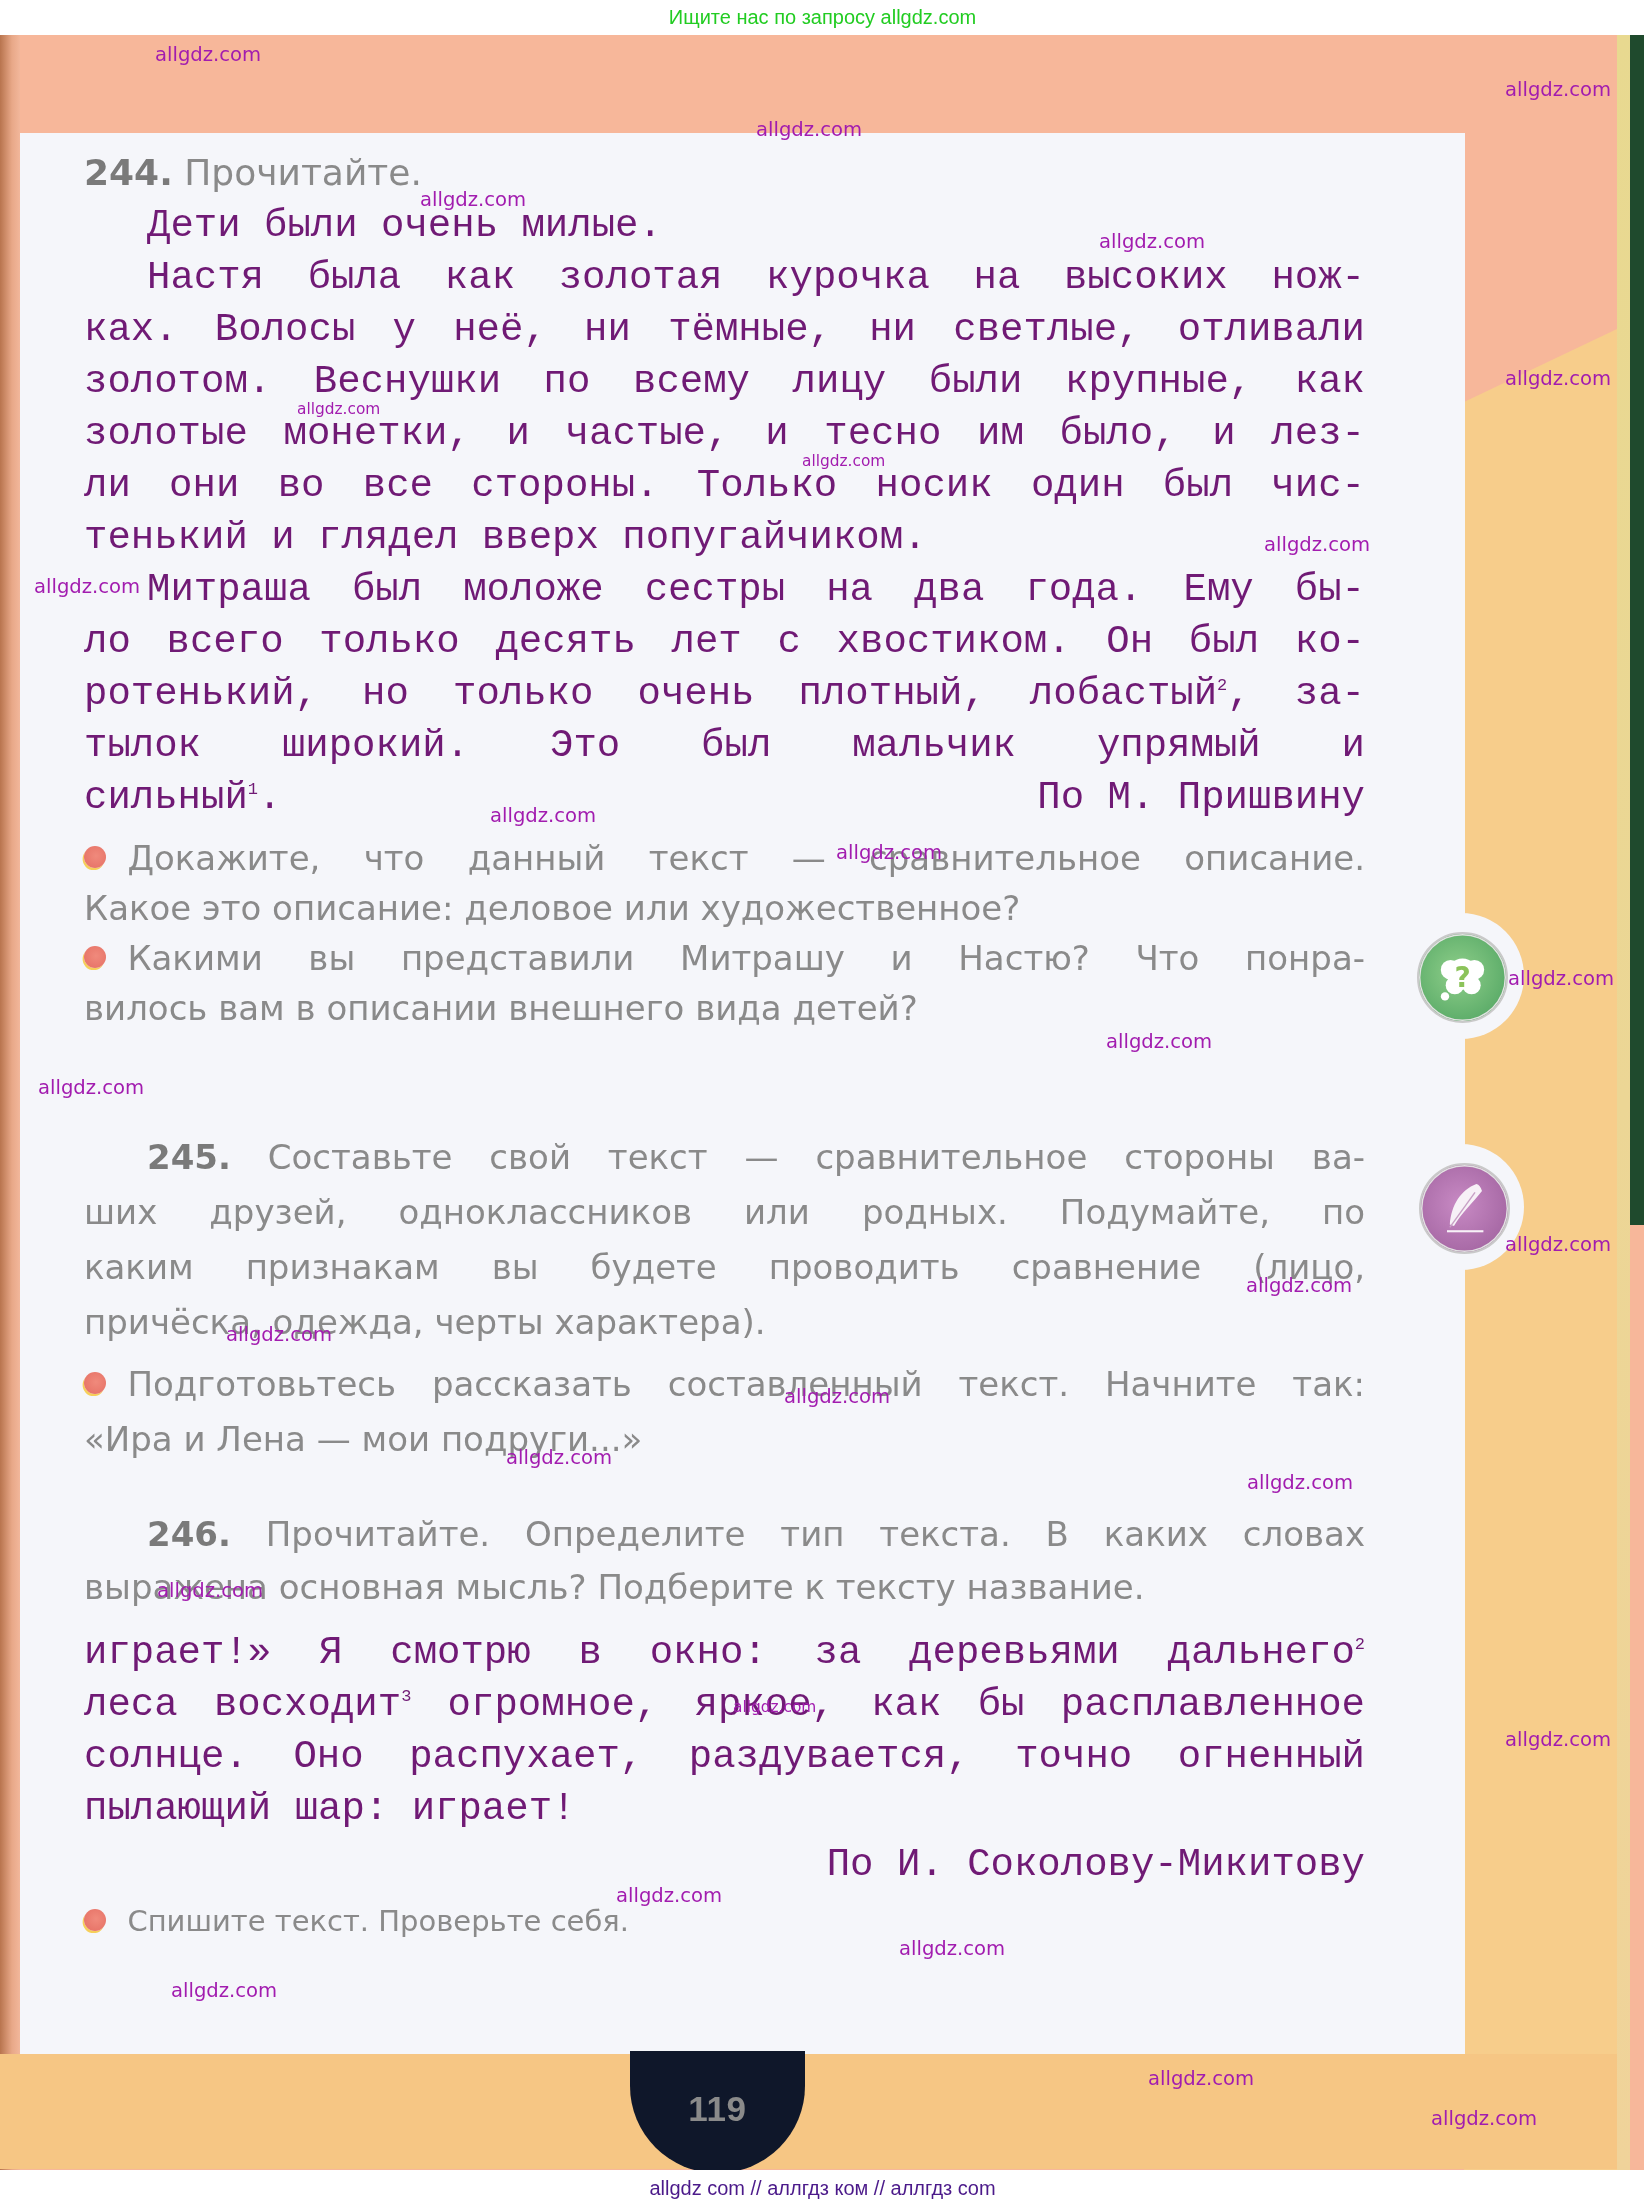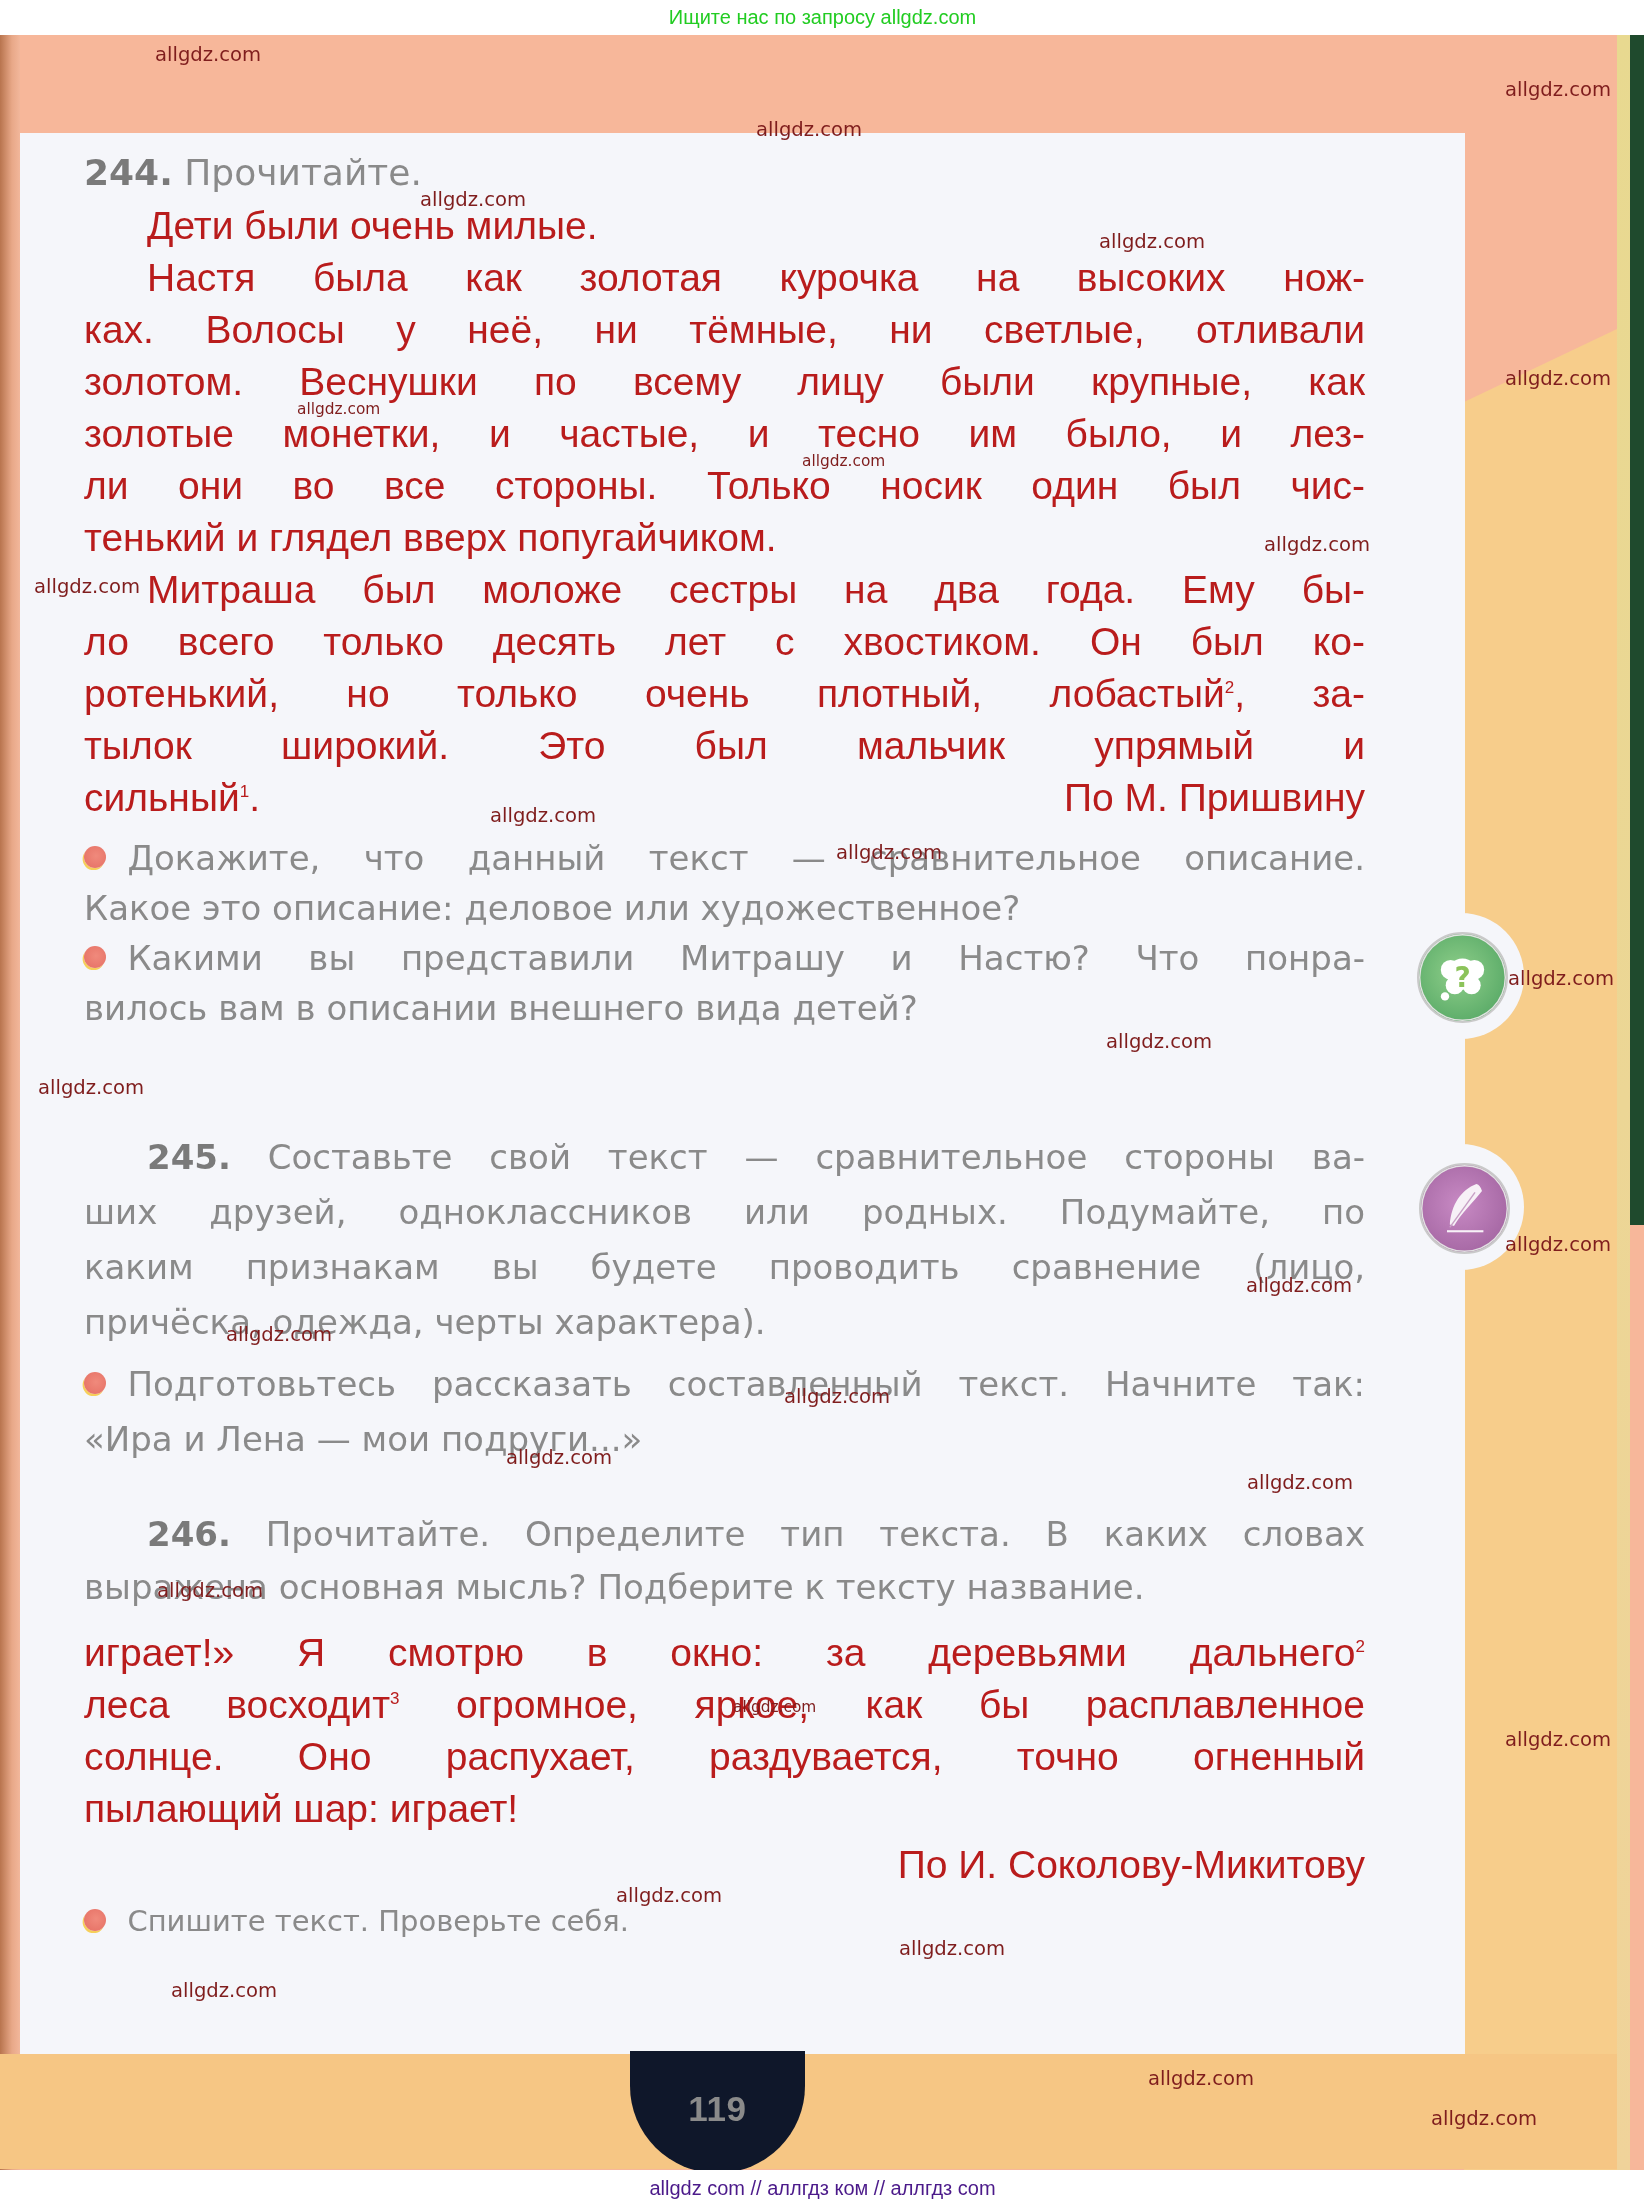--- a/index.html
+++ b/index.html
@@ -61,37 +61,37 @@
   }
   .round-icon {
     position:absolute; width:87px; height:87px; border-radius:50%;
     border:2.1px solid #c9c9c9; box-shadow:0 0 0 1.4px #e2e2e2 inset;
     display:flex; align-items:center; justify-content:center;
   }
   .icon-question { left:1417px; top:897px; background:radial-gradient(circle at 45% 45%,#8fcf8a,#5fae6b 70%,#4f9c5f); }
   .icon-feather { left:1419px; top:1128px; background:radial-gradient(circle at 45% 45%,#c88ac4,#a86aa6 70%,#94598f); }
 
   .text-block { position:absolute; left:84px; color:#7d7d7d; }
-  .serif { font-family:Liberation Sans, sans-serif; font-size:39px; line-height:52px; color:#b91c1c; }
+  .serif { font-family:Liberation Mono, monospace; font-size:39px; line-height:52px; color:#701a75; }
   .sans { font-family:"DejaVu Sans", sans-serif; font-size:33px; line-height:49px; color:#8a8a8a; }
   .line { display:block; white-space:nowrap; text-align:justify; text-align-last:justify; width:1281px; }
   .line.last { text-align-last:left; }
   .line.right { text-align:right; text-align-last:right; }
   .ex-num { font-family:"DejaVu Sans", sans-serif; font-weight:bold; color:#7a7a7a; }
   .bullet {
     display:inline-block; width:22.4px; height:22.4px; border-radius:50%;
     background:radial-gradient(circle at 55% 45%,#f08a7c,#e8766a 70%);
     box-shadow:-1.4px 2.1px 0 #f6cf5a; margin-right:21px; vertical-align:middle;
     position:relative; top:-3.5px;
   }
   .indent { padding-left:63px; box-sizing:border-box; }
   sup { font-size:17px; line-height:0; }
 
   .watermark {
-    position:absolute; color:#7f1d1d; font-family:"DejaVu Sans", sans-serif;
+    position:absolute; color:#a21caf; font-family:"DejaVu Sans", sans-serif;
     font-size:19.6px; white-space:nowrap;
   }
   .watermark.small { font-size:15.4px; }
 </style>
 </head>
 <body>
 
 <div class="top-banner">Ищите нас по запросу allgdz.com</div>
 
 <div class="page">

